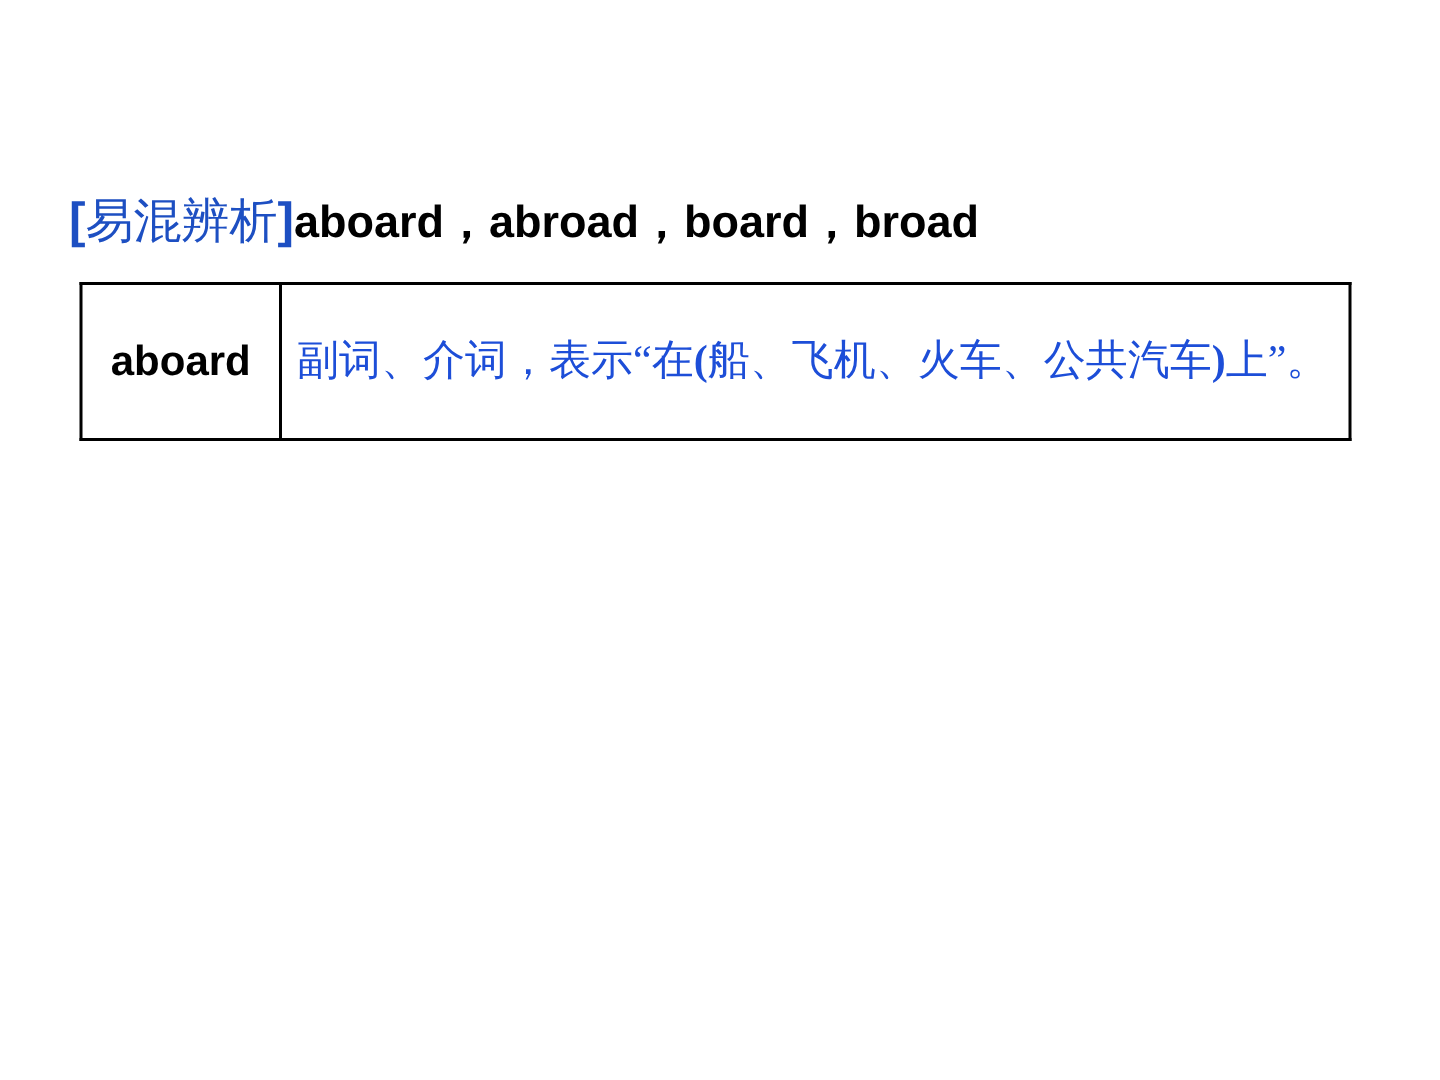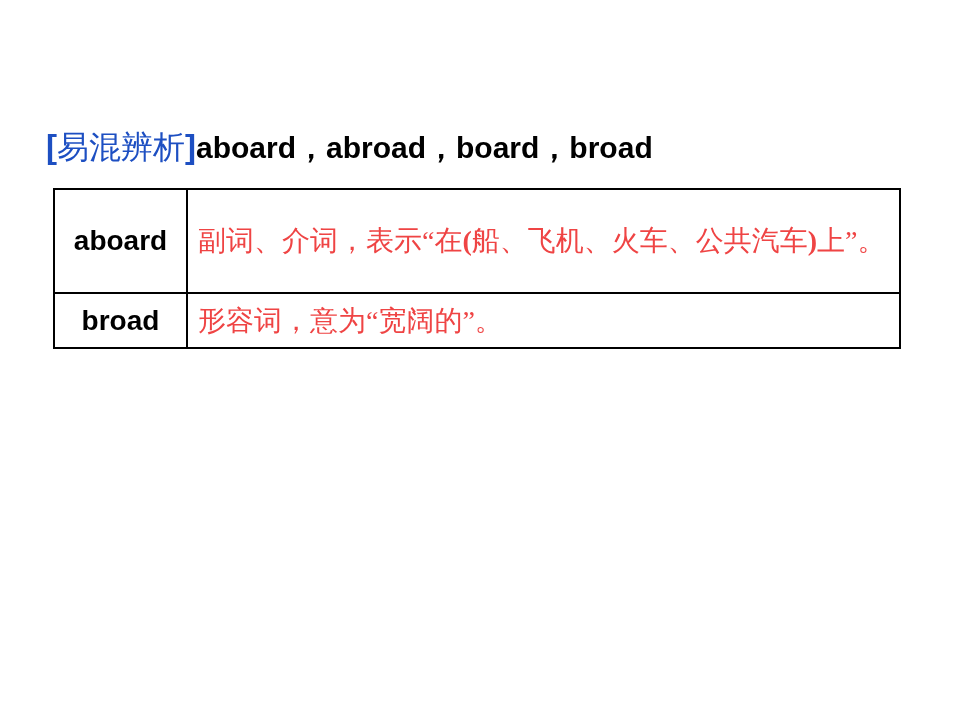--- a/index.html
+++ b/index.html
@@ -59,21 +59,21 @@
     text-align: center;
     font-family: "Liberation Sans", sans-serif;
     font-weight: bold;
     font-size: 28px;
     color: #000000;
   }
   td.def-cell {
     font-family: "Liberation Serif", "DejaVu Serif", serif;
     font-size: 28px;
     line-height: 40px;
-    color: #ef4444;
+    color: #1d4ed8;
     padding: 3px 10px 3px 10px;
   }
   td.def-cell .seg-bold {
     font-weight: bold;
   }
   tr.r0 { height: 104px; }
   tr.r1 { height: 158px; }
   tr.r2 { height: 103px; }
   tr.r3 { height: 55px; }
 </style>
@@ -85,20 +85,16 @@
   <div class="title">
     <span class="bracket">[</span><span class="cn">易混辨析</span><span class="bracket">]</span><span class="words">aboard，abroad，board，broad</span>
   </div>
 
   <table class="word-table">
     <tbody>
       <tr class="r0">
         <td class="word-cell">aboard</td>
         <td class="def-cell"><span>副词、介词，表示“在</span><span class="seg-bold">(</span><span>船、飞机、火车、公共汽车</span><span class="seg-bold">)</span><span>上”。</span></td>
       </tr>
-      <tr class="r3">
-        <td class="word-cell">broad</td>
-        <td class="def-cell"><span> 形容词，意为“宽阔的”。</span></td>
-      </tr>
     </tbody>
   </table>
 
 </div>
 
 </body></html>

